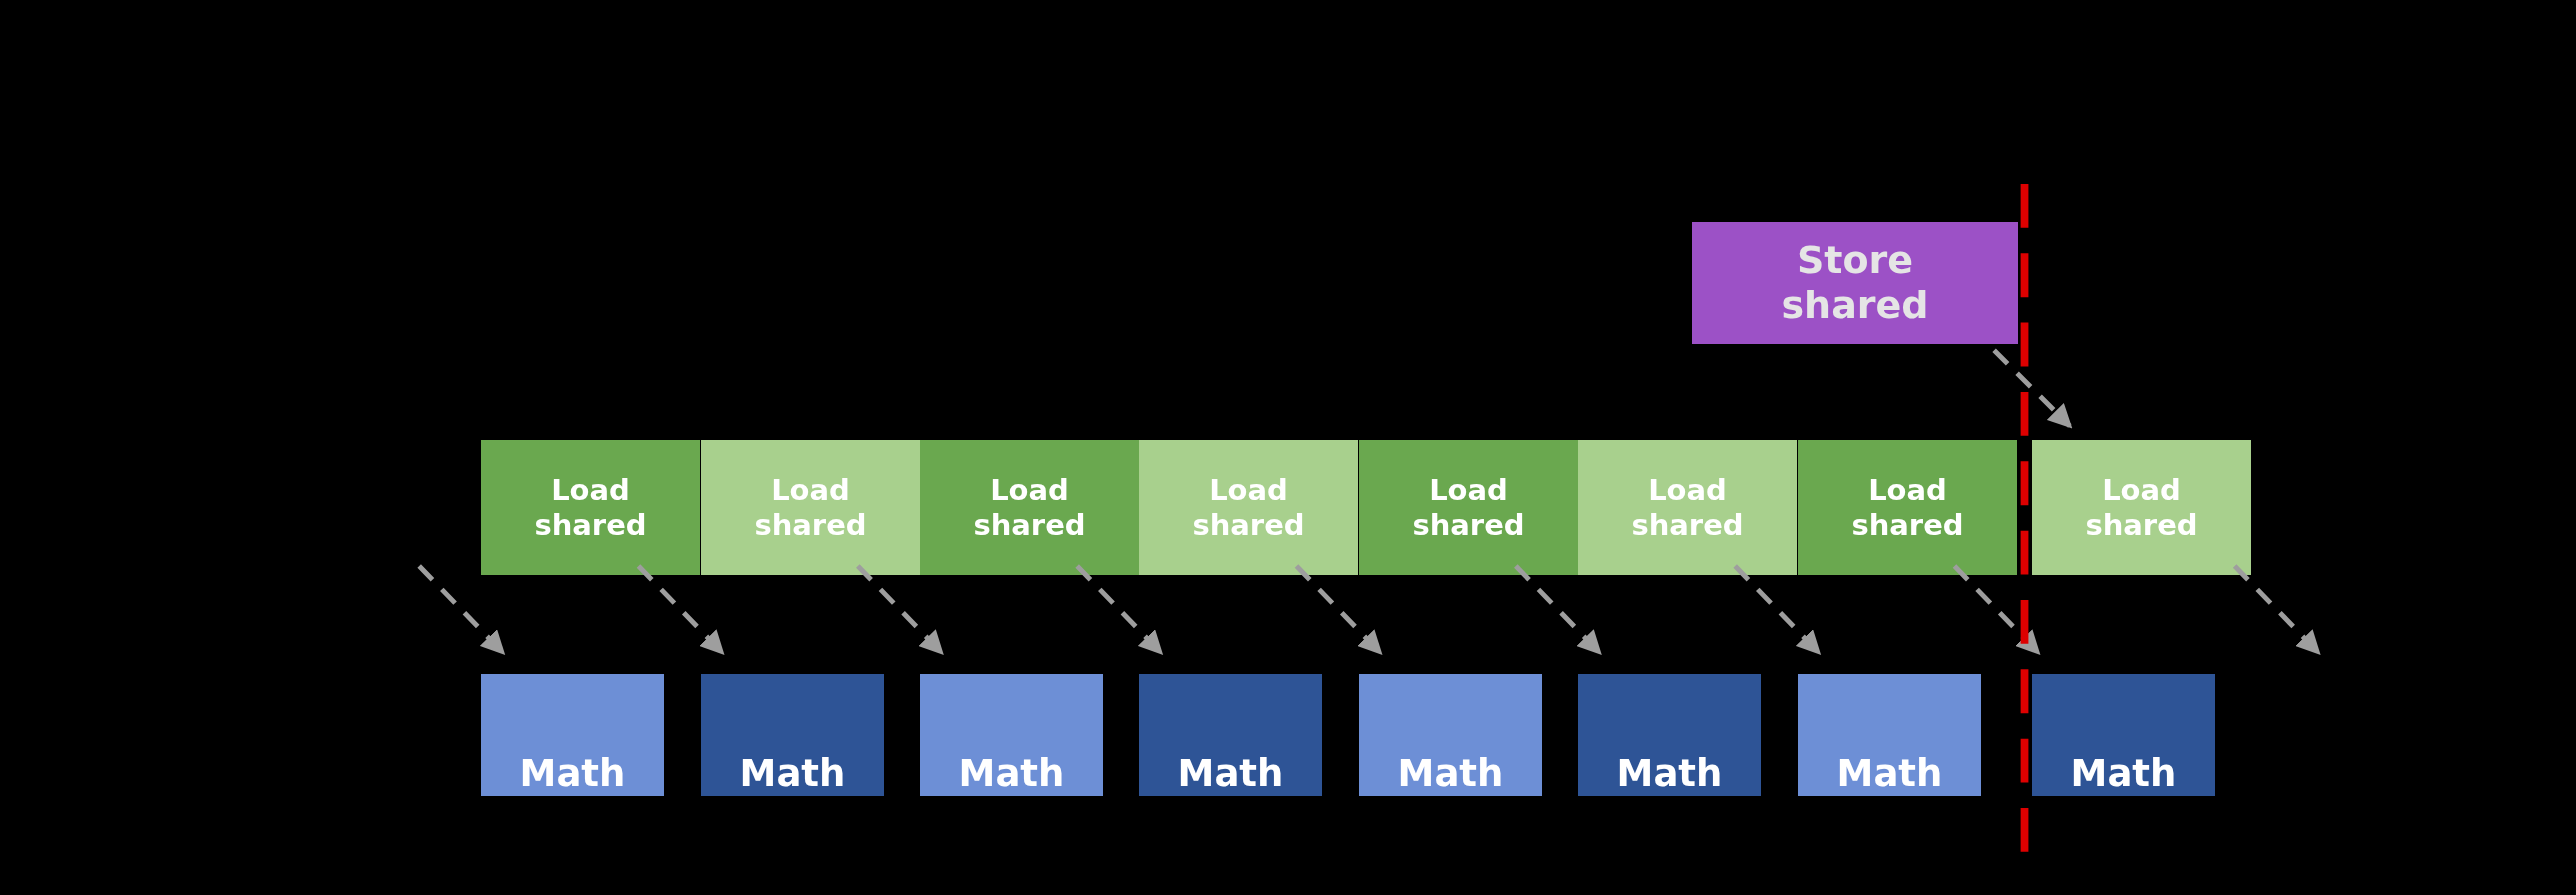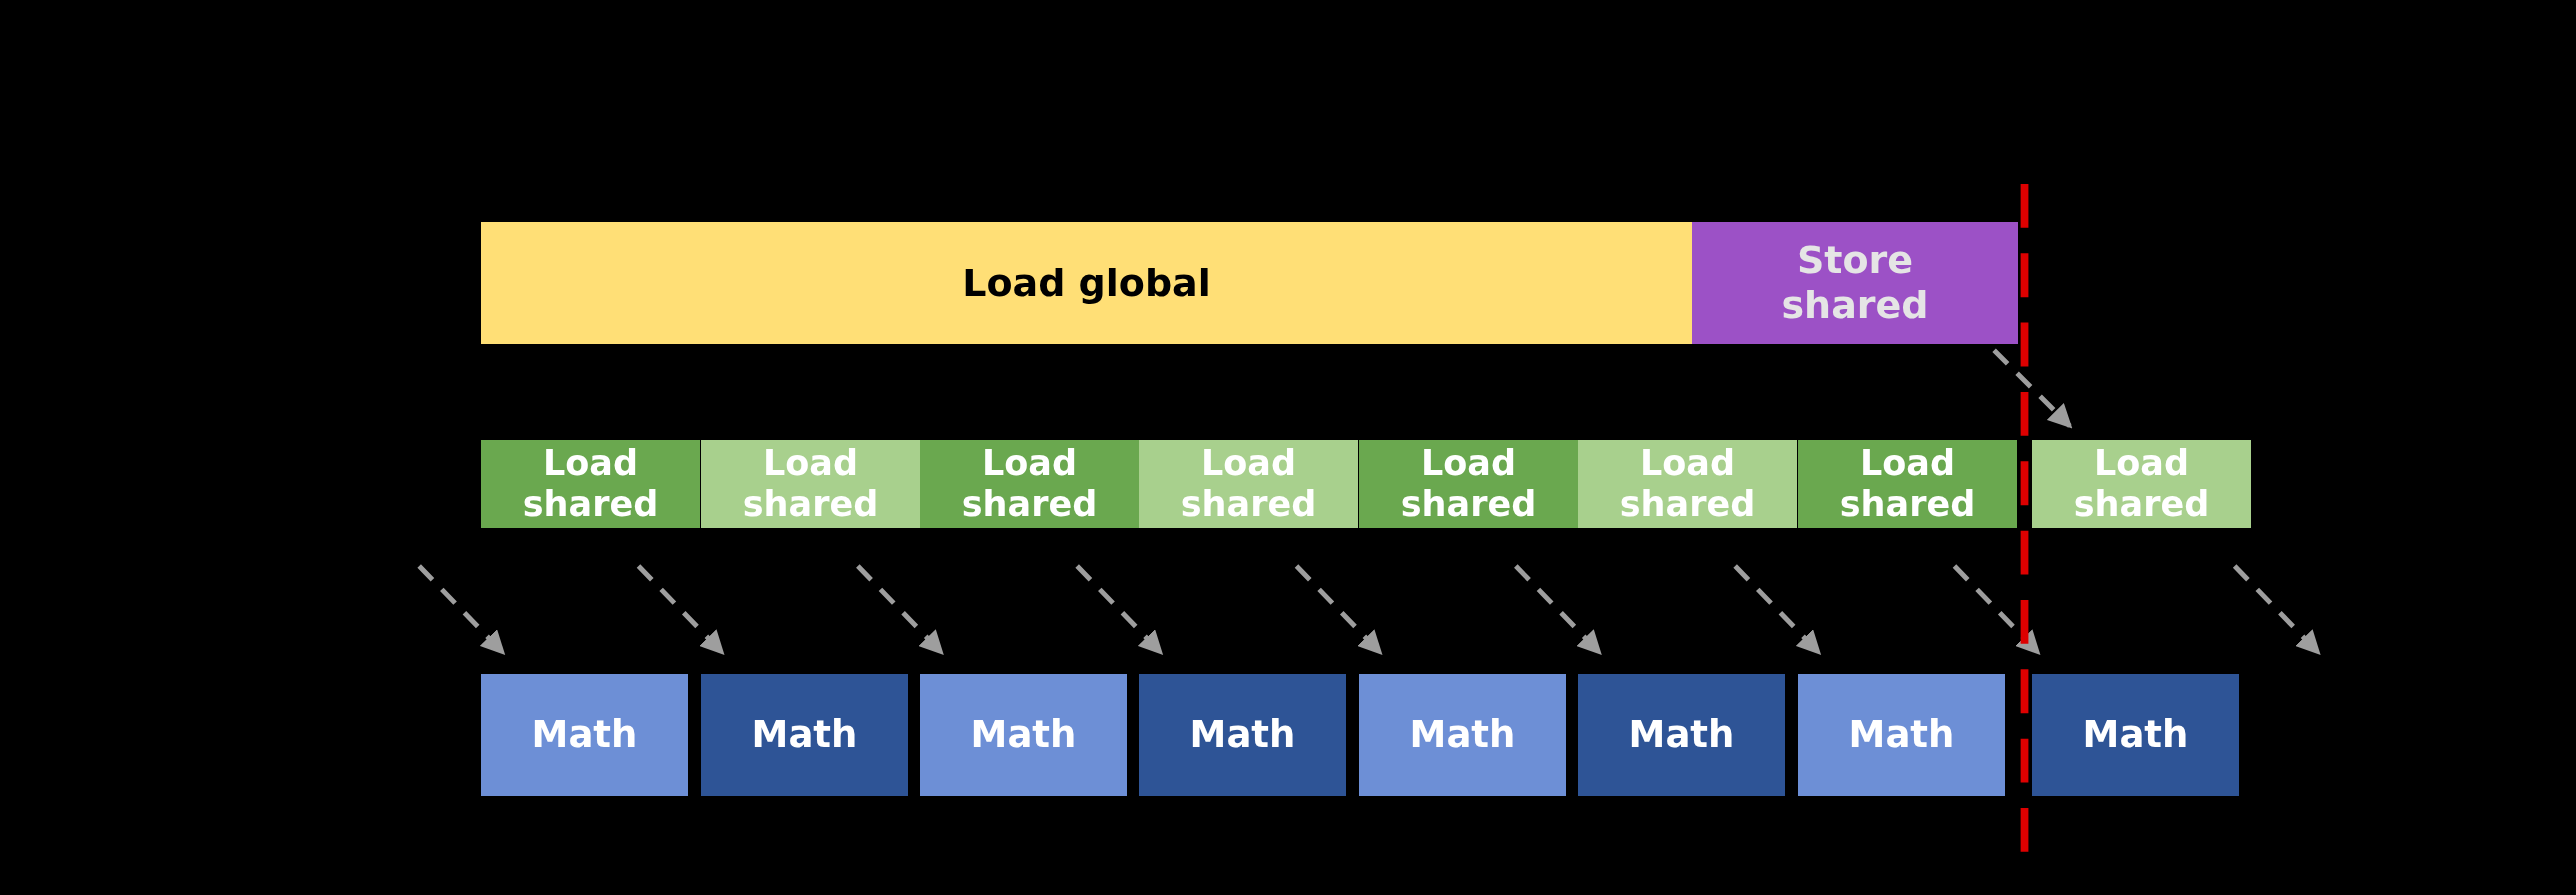--- a/index.html
+++ b/index.html
@@ -20,38 +20,35 @@
     position: absolute;
     display: flex;
     flex-direction: column;
     align-items: center;
     justify-content: center;
     text-align: center;
     line-height: 1.18;
     box-sizing: border-box;
   }
   .top-bar   { top: 222px; height: 122px; font-size: 38px; }
-  .ls-block  { top: 440px; height: 88px; width: 219px; font-size: 35px; }
-  .math-block{ top: 674px; height: 122px; width: 207px; font-size: 37px; }
+  .ls-block  { top: 440px; height: 135px; width: 219px; font-size: 29px; }
+  .math-block{ top: 674px; height: 122px; width: 183px; font-size: 37px; justify-content: flex-end; }
   .overlay {
     position: absolute;
     left: 0; top: 0;
     width: 2576px;
     height: 895px;
     pointer-events: none;
   }
 </style>
 </head>
 <body>
 
 <div class="canvas">
 
-  <div class="block top-bar" id="load-global-bar" style="left: 481px; width: 1211px; background: rgb(255, 223, 118); color: rgb(0, 0, 0);">
-    <span>Load global</span>
-  </div>
 
   <div class="block top-bar" id="store-shared-bar" style="left: 1692px; width: 326px; background: rgb(156, 81, 198); color: #e5e5e5;">
     <span>Store</span>
     <span>shared</span>
   </div>
 
   <div id="load-shared-row">
       <div class="block ls-block" style="left: 481px; background: rgb(106, 168, 79); color: rgb(255, 255, 255);">
         <span>Load</span>
         <span>shared</span>

